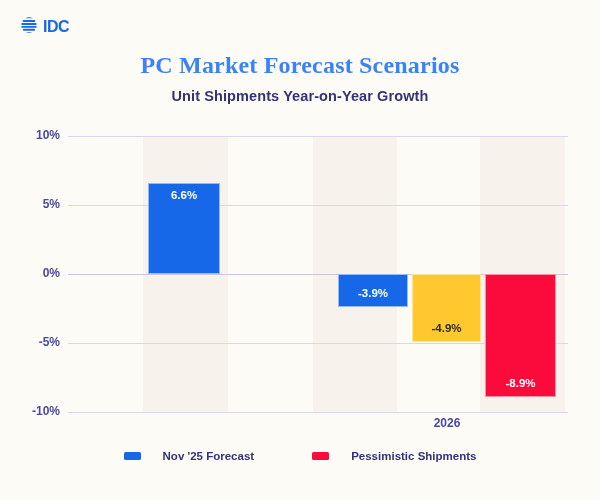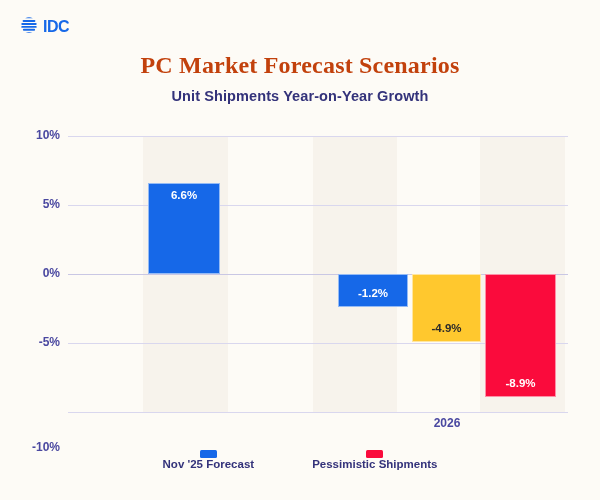--- a/index.html
+++ b/index.html
@@ -37,21 +37,21 @@
   
   #chart-title {
     position: absolute;
     left: 0;
     top: 52px;
     width: 600px;
     text-align: center;
     font-family: "Liberation Serif", serif;
     font-size: 24px;
     font-weight: bold;
-    color: #c2410c;
+    color: #3b82f6;
     letter-spacing: 0.2px;
   }
   #chart-subtitle {
     position: absolute;
     left: 0;
     top: 88px;
     width: 600px;
     text-align: center;
     font-family: "Liberation Sans", sans-serif;
     font-size: 14.5px;
@@ -120,22 +120,21 @@
     top: 450px;
     width: 600px;
     display: flex;
     justify-content: center;
     align-items: center;
     gap: 58px;
   }
   .legend-item {
     display: flex;
     align-items: center;
-    gap: 0;
-    flex-direction: column;
+    gap: 22px;
   }
   .legend-swatch {
     width: 17px;
     height: 8px;
     border-radius: 1.5px;
   }
   .legend-label {
     font-size: 11.5px;
     font-weight: bold;
     color: #33327a;
@@ -171,25 +170,25 @@
     <div class="band" style="left: 480px; width: 85px; top: 136px; height: 276px;"></div>
     <div class="gridline" style="left: 68px; width: 500px; top: 136px;"></div>
     <div class="ytick" style="left: 10px; width: 50px; top: 128px;">10%</div>
     <div class="gridline" style="left: 68px; width: 500px; top: 205px;"></div>
     <div class="ytick" style="left: 10px; width: 50px; top: 197px;">5%</div>
     <div class="zeroline" style="left: 68px; width: 500px; top: 274px;"></div>
     <div class="ytick" style="left: 10px; width: 50px; top: 266px;">0%</div>
     <div class="gridline" style="left: 68px; width: 500px; top: 343px;"></div>
     <div class="ytick" style="left: 10px; width: 50px; top: 335px;">-5%</div>
     <div class="gridline" style="left: 68px; width: 500px; top: 412px;"></div>
-    <div class="ytick" style="left: 10px; width: 50px; top: 404px; margin-top: 36px;">-10%</div>
+    <div class="ytick" style="left: 10px; width: 50px; top: 404px;">-10%</div>
     <div class="bar" style="left: 148px; width: 72px; top: 182.92px; height: 91.08px; background: rgb(22, 104, 232);"></div>
     <div class="bar-label" style="left: 148px; width: 72px; color: rgb(255, 255, 255); top: 188.92px;">6.6%</div>
     <div class="bar" style="left: 338px; width: 70px; top: 274px; height: 33.12px; background: rgb(22, 104, 232);"></div>
-    <div class="bar-label" style="left: 338px; width: 70px; color: rgb(255, 255, 255); top: 287.12px;">-1.2%</div>
+    <div class="bar-label" style="left: 338px; width: 70px; color: rgb(255, 255, 255); top: 287.12px;">-3.9%</div>
     <div class="bar" style="left: 412px; width: 69px; top: 274px; height: 67.62px; background: rgb(255, 200, 46);"></div>
     <div class="bar-label" style="left: 412px; width: 69px; color: rgb(43, 42, 42); top: 321.62px;">-4.9%</div>
     <div class="bar" style="left: 485px; width: 71px; top: 274px; height: 122.82px; background: rgb(250, 11, 60);"></div>
     <div class="bar-label" style="left: 485px; width: 71px; color: rgb(255, 255, 255); top: 376.82px;">-8.9%</div>
     <div class="xtick" style="left: 402px; width: 90px; top: 416px;">2026</div>
   </div>
 
 <div id="legend">
     <div class="legend-item">
       <span class="legend-swatch" style="background: rgb(22, 104, 232);"></span>

